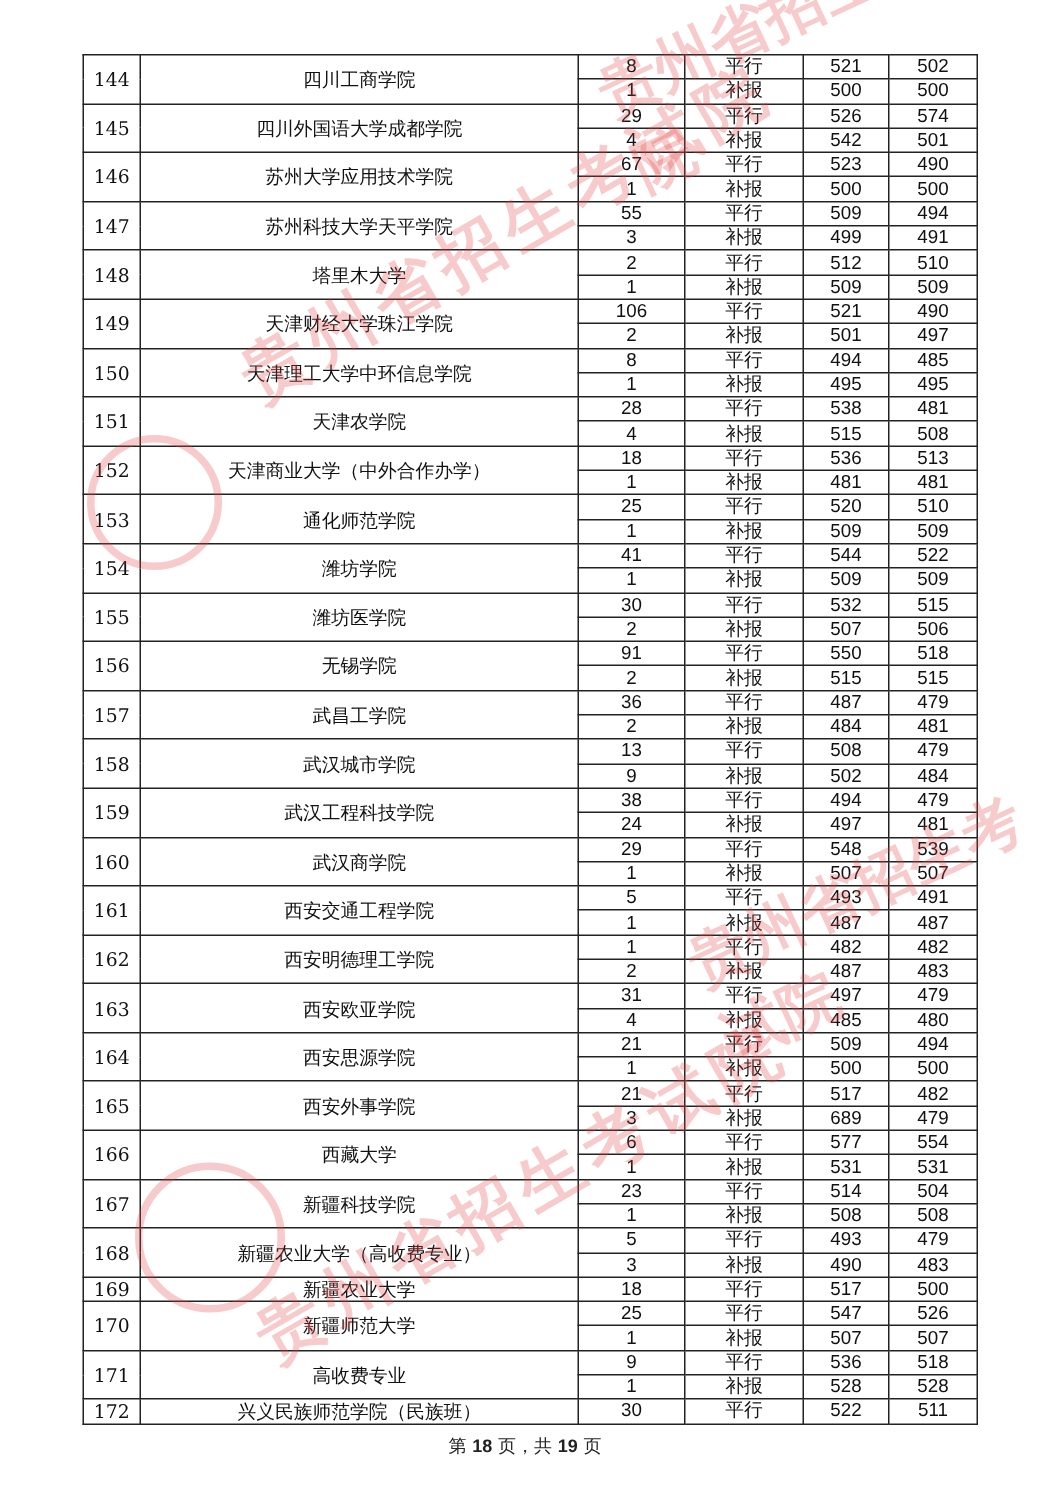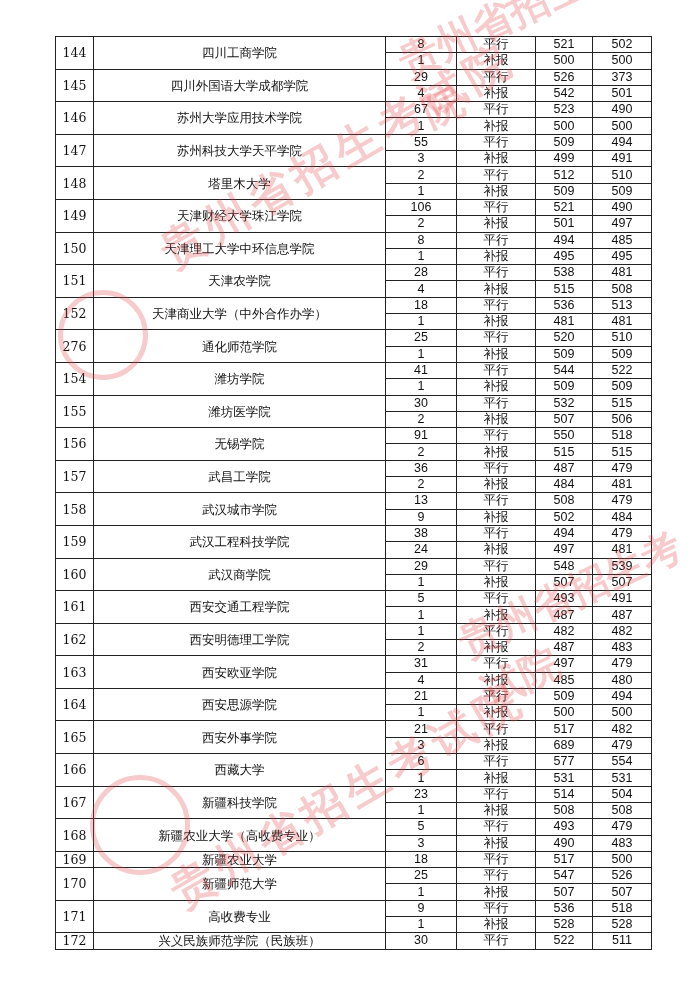--- a/index.html
+++ b/index.html
@@ -70,21 +70,21 @@
           <td class="kind">补报</td>
           <td class="num">500</td>
           <td class="num">500</td>
         </tr>
         <tr>
           <td class="idx" rowspan="2">145</td>
           <td class="name" rowspan="2">四川外国语大学成都学院</td>
           <td class="num">29</td>
           <td class="kind">平行</td>
           <td class="num">526</td>
-          <td class="num">373</td>
+          <td class="num">574</td>
         </tr>
         <tr>
           <td class="num">4</td>
           <td class="kind">补报</td>
           <td class="num">542</td>
           <td class="num">501</td>
         </tr>
         <tr>
           <td class="idx" rowspan="2">146</td>
           <td class="name" rowspan="2">苏州大学应用技术学院</td>
@@ -177,21 +177,21 @@
           <td class="num">536</td>
           <td class="num">513</td>
         </tr>
         <tr>
           <td class="num">1</td>
           <td class="kind">补报</td>
           <td class="num">481</td>
           <td class="num">481</td>
         </tr>
         <tr>
-          <td class="idx" rowspan="2">276</td>
+          <td class="idx" rowspan="2">153</td>
           <td class="name" rowspan="2">通化师范学院</td>
           <td class="num">25</td>
           <td class="kind">平行</td>
           <td class="num">520</td>
           <td class="num">510</td>
         </tr>
         <tr>
           <td class="num">1</td>
           <td class="kind">补报</td>
           <td class="num">509</td>
@@ -454,13 +454,20 @@
       </tbody>
   </table>
 
   <div class="wm-seal seal1"></div>
   <div class="wm-seal seal2"></div>
   <div class="wm wm-text1">贵州省招生考试院</div>
   <div class="wm wm-text2">贵州省招生考试院</div>
   <div class="wm wm-text3">贵州省招生考试院</div>
   <div class="wm wm-text4">贵州省招生考试院</div>
 
+  <div class="footer">
+    <span>第</span>
+    <b>18</b>
+    <span>页，共</span>
+    <b>19</b>
+    <span>页</span>
+  </div>
 </div>
 
 </body></html>

